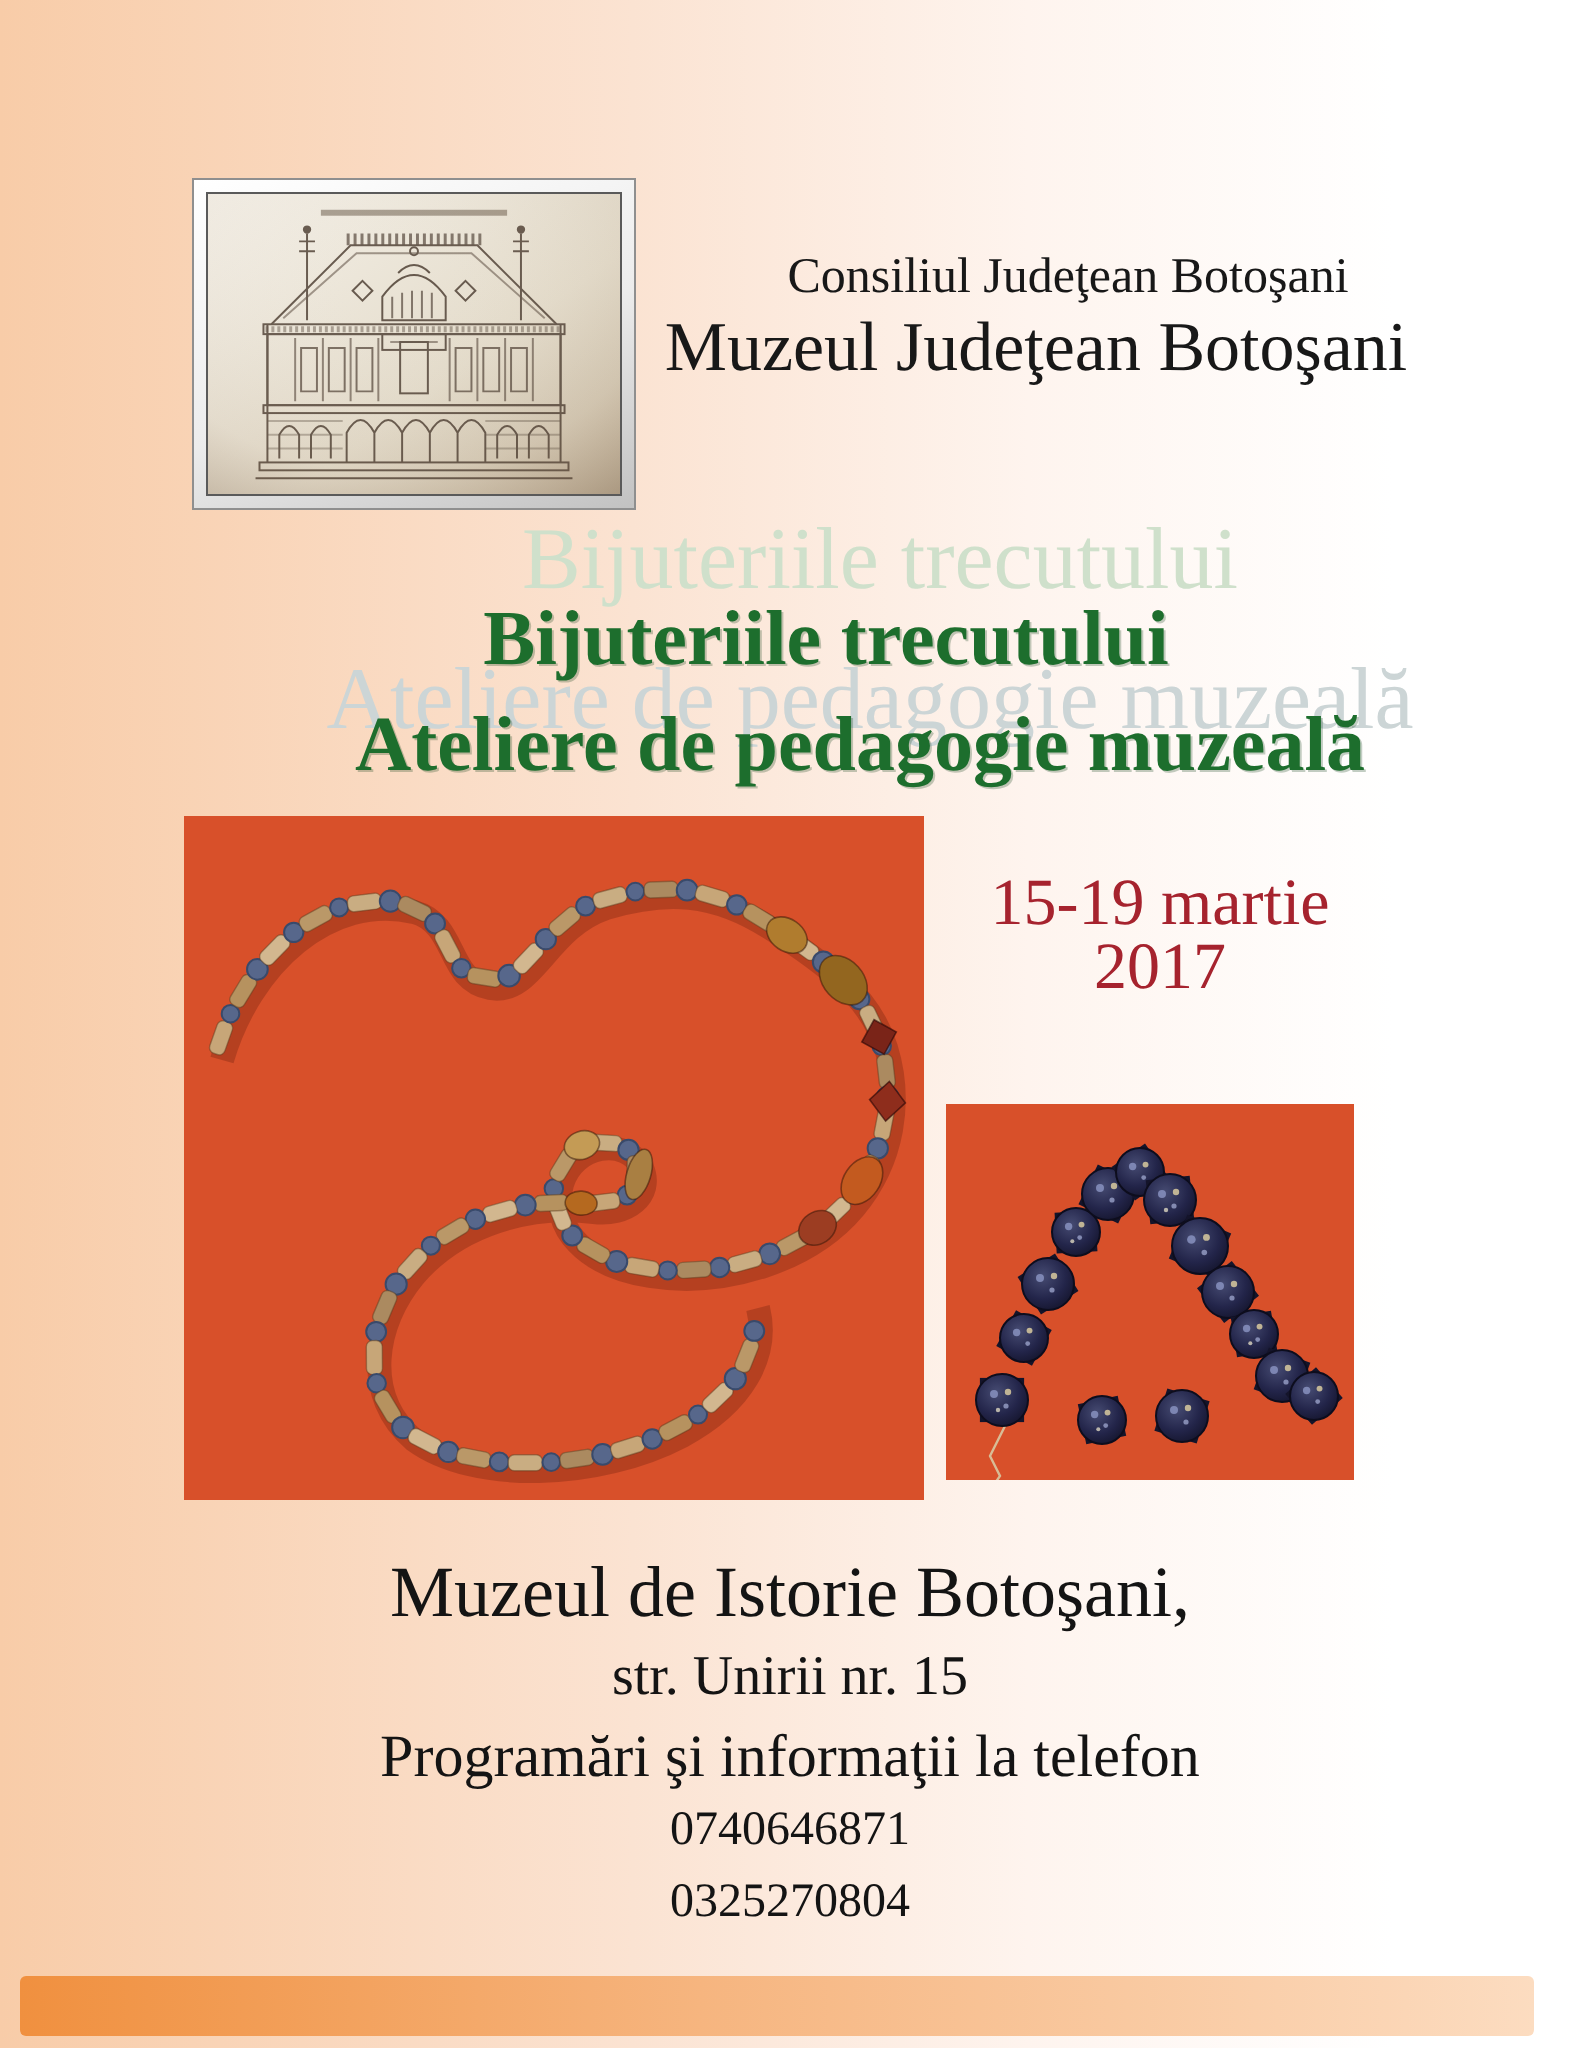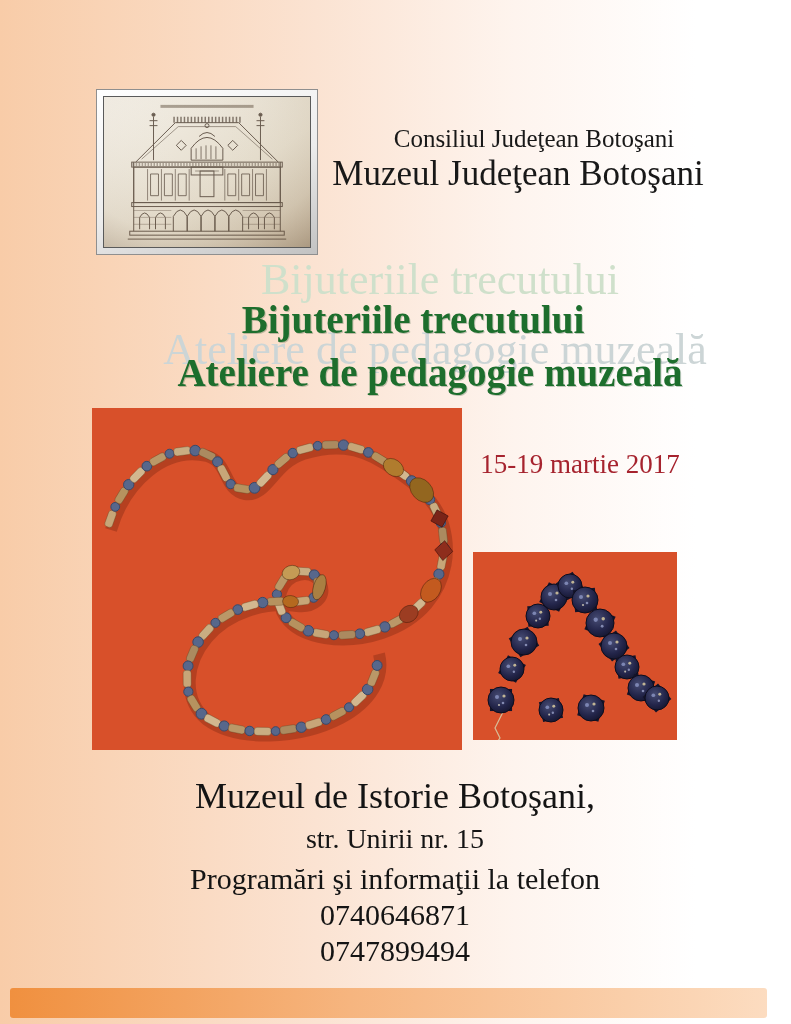--- a/index.html
+++ b/index.html
@@ -36,34 +36,34 @@
   .header-museum{font-size:35px;line-height:40px;color:#181818;font-family:Liberation Serif, serif;}
 
   
   .title-line{white-space:nowrap;}
   .echo1{left:140px;top:254px;width:600px;font-size:44px;color:var(--echo1,#cfe0cb);}
   .main1{left:113px;top:297px;width:600px;font-size:39px;font-weight:bold;color:var(--green,#1d6e2d);text-shadow:1px 1px 0 rgba(10,60,20,.25);}
   .echo2{left:135px;top:324px;width:600px;font-size:44px;color:var(--echo2,#ccd5d6);}
   .main2{left:130px;top:350px;width:600px;font-size:39px;font-weight:bold;color:var(--green,#1d6e2d);text-shadow:1px 1px 0 rgba(10,60,20,.25);}
 
   
-  .schedule{left:468px;top:448px;width:224px;color:var(--red,#a6232e);font-size:27px;line-height:32px;}
+  .schedule{left:468px;top:436px;width:224px;color:var(--red,#a6232e);font-size:33px;line-height:32px;}
 
   
   .photo{background:var(--photo-bg,#d8502a);}
   .photo-left{left:92px;top:408px;width:370px;height:342px;}
   .photo-right{left:473px;top:552px;width:204px;height:188px;}
   .photo svg{display:block;width:100%;height:100%;}
 
   
   .footer-block{left:95px;top:774px;width:600px;color:#141414;}
   .footer-venue{font-size:36px;line-height:44px;}
   .footer-address{font-size:28px;line-height:42px;}
   .footer-info{font-size:30px;line-height:37px;}
-  .footer-phone{font-size:30px;line-height:36px;}
+  .footer-phone{font-size:24px;line-height:36px;}
 
   
   .footer-bar{
     left:10px;top:988px;width:757px;height:30px;border-radius:3px;
     background:linear-gradient(90deg,var(--bar,#f0903f) 0%,#f6b57f 45%,#fcdcc0 100%);
   }
 </style>
 </head>
 <body>
 
@@ -331,18 +331,18 @@
           <circle cx="120" cy="159" r="1.3" fill="#a8b0d8" opacity="0.7"></circle>
         </g>
     </svg>
   </div>
 
   <div class="abs footer-block center">
     <div class="footer-venue">Muzeul de Istorie Botoşani,</div>
     <div class="footer-address">str. Unirii nr. 15</div>
     <div class="footer-info">Programări şi informaţii la telefon</div>
     <div class="footer-phone">0740646871</div>
-    <div class="footer-phone">0747899494</div>
+    <div class="footer-phone">0325270804</div>
   </div>
 
   <div class="abs footer-bar"></div>
 
 </div>
 
 </body></html>

